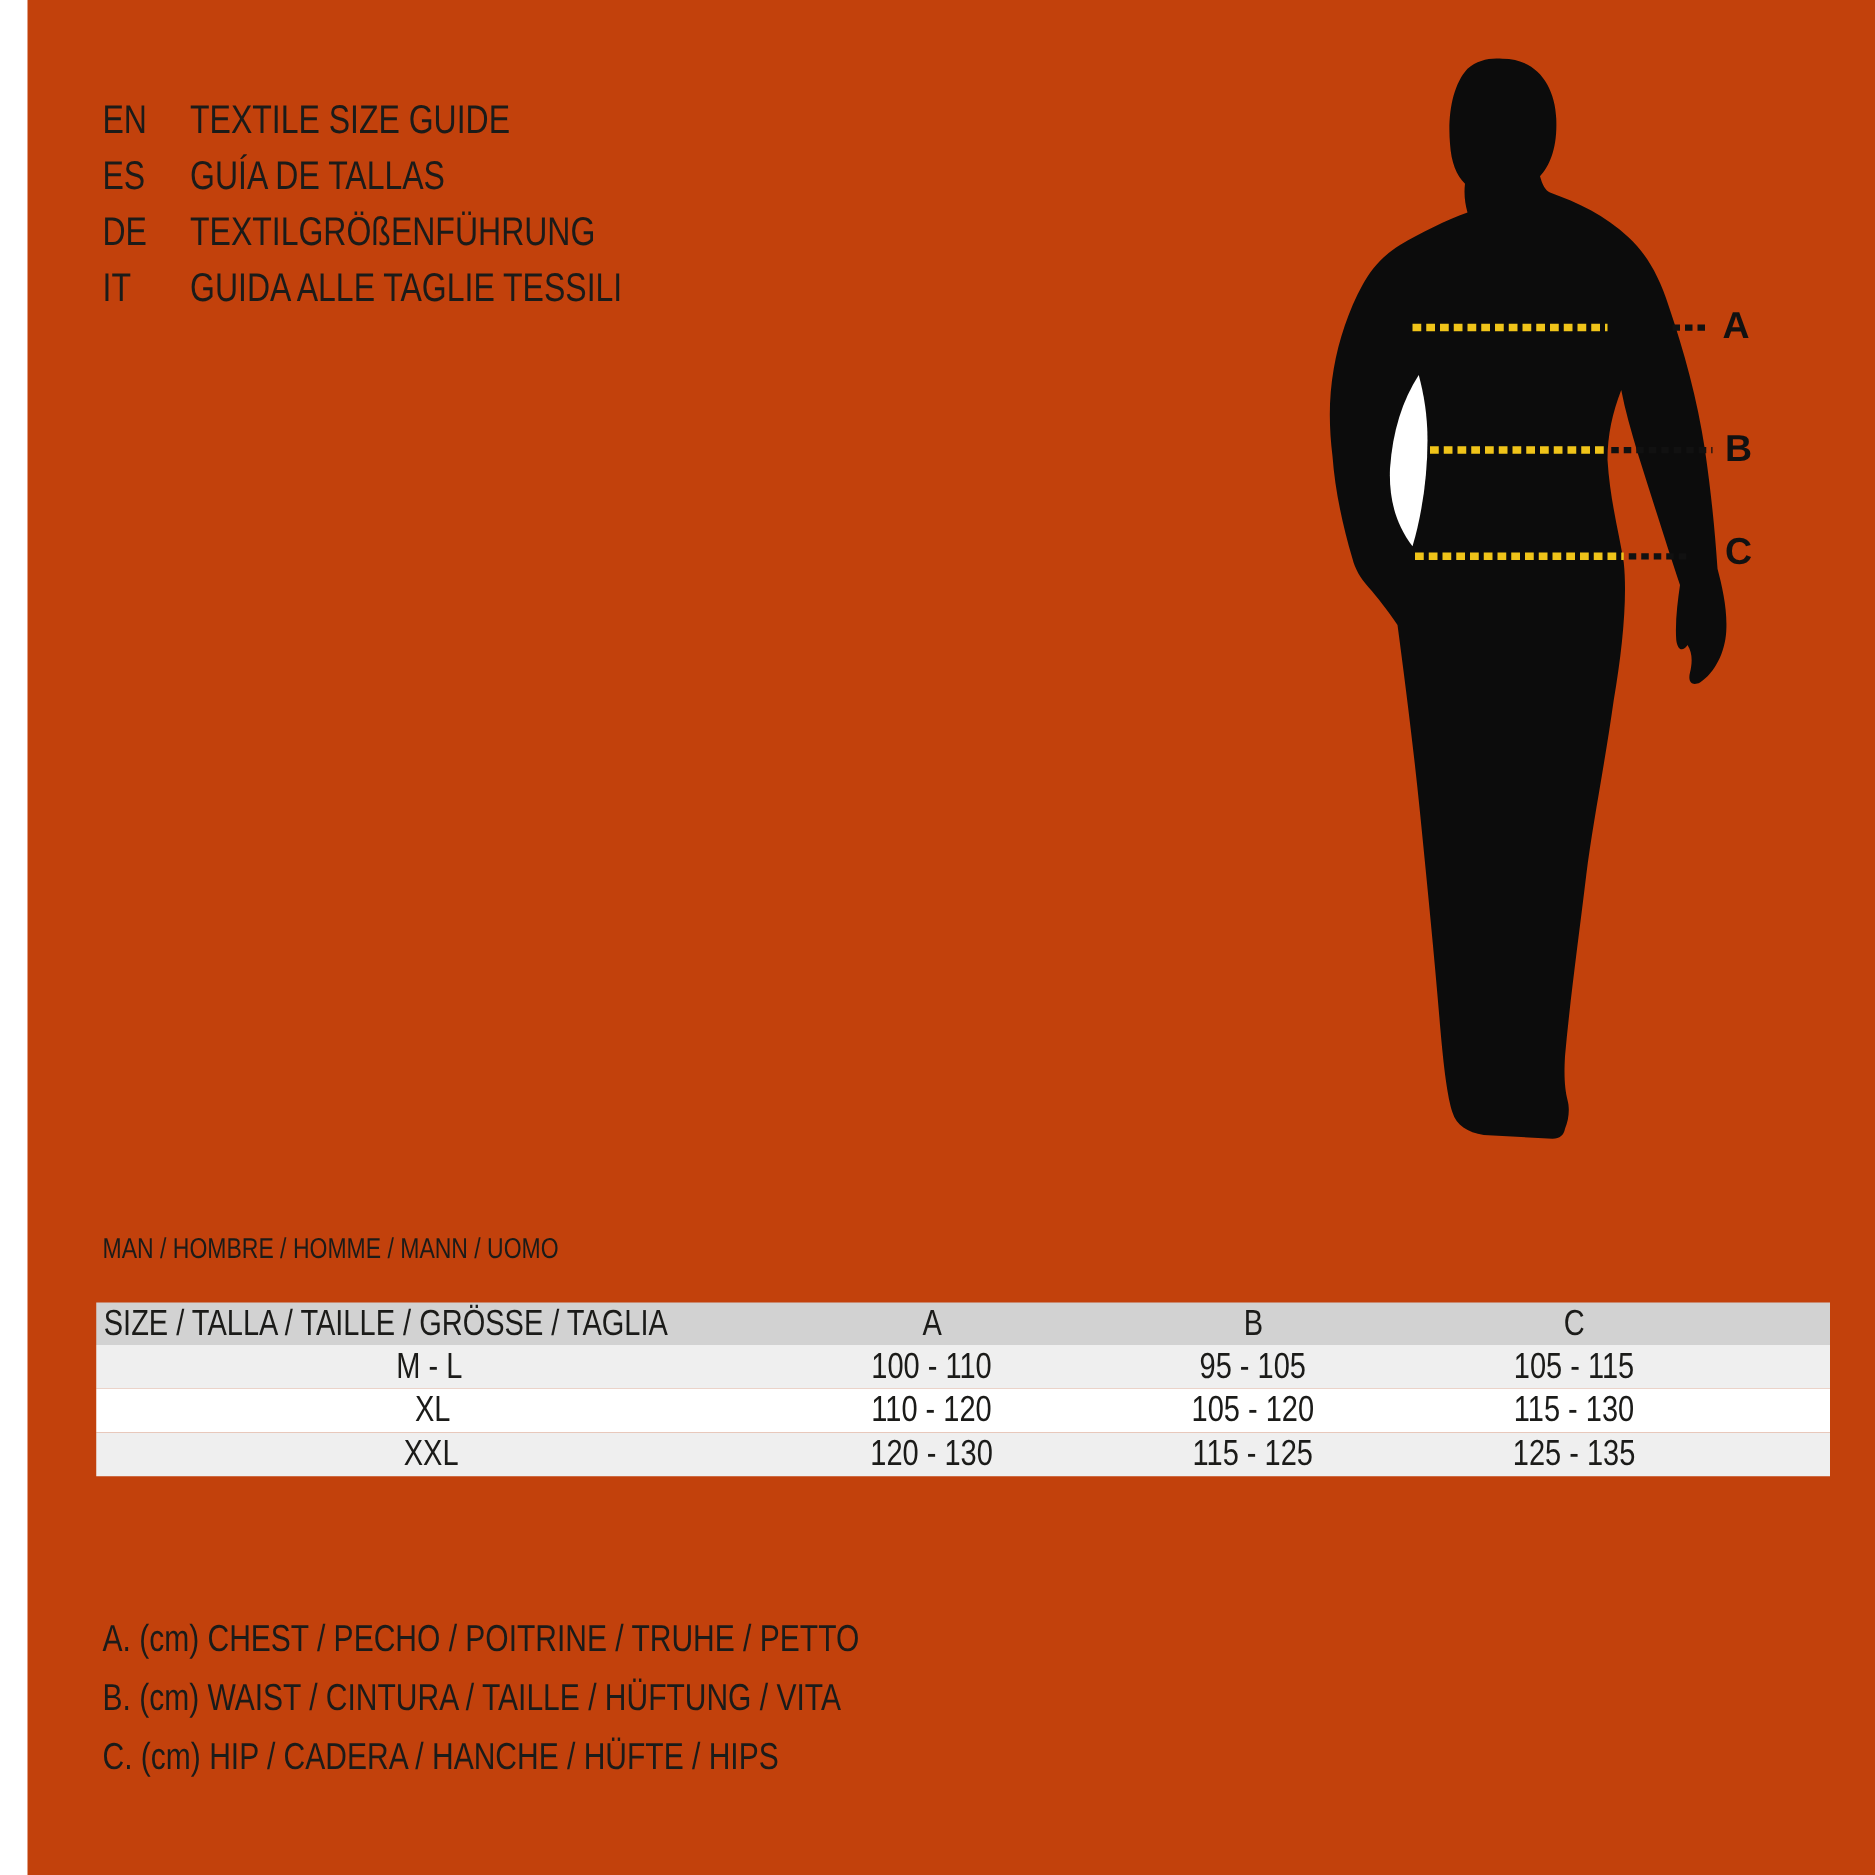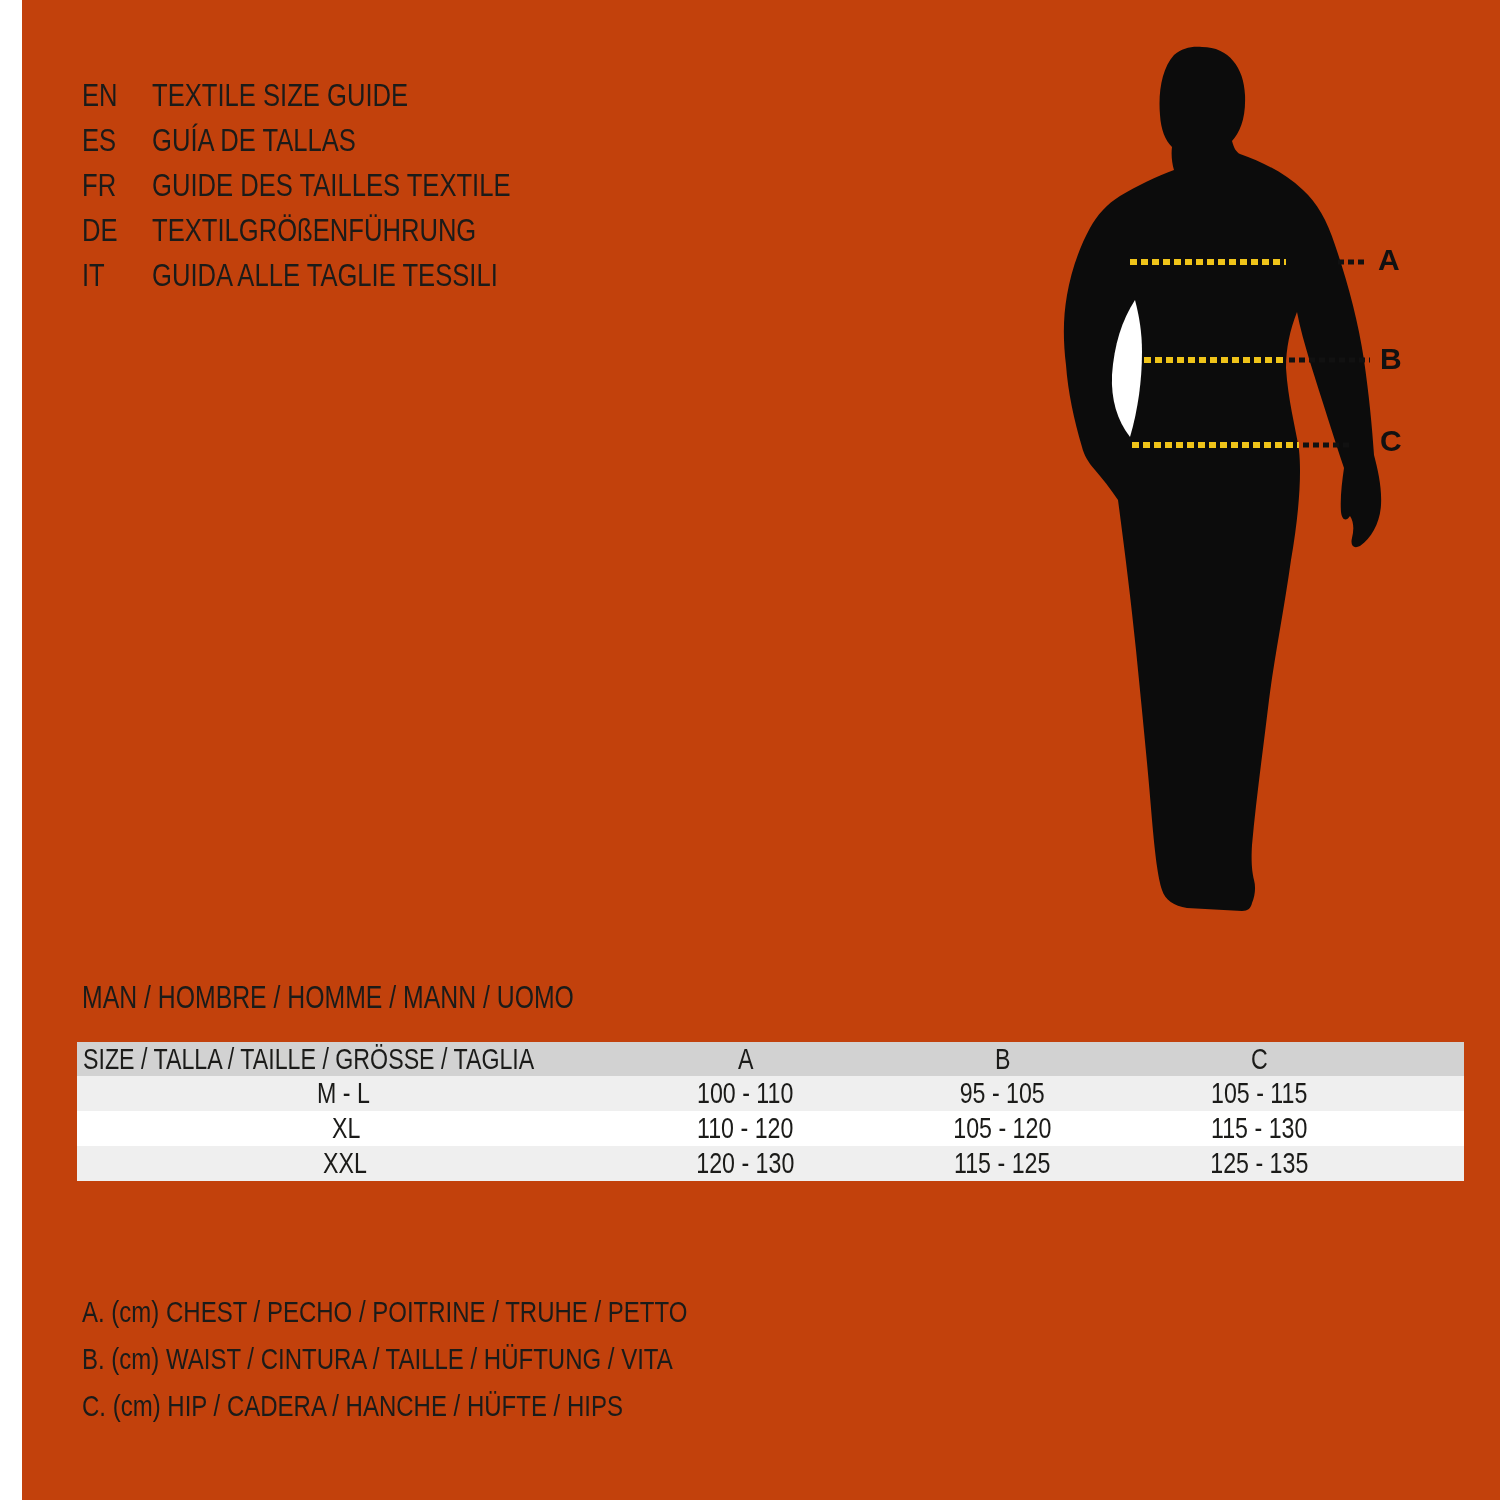--- a/index.html
+++ b/index.html
@@ -8,21 +8,21 @@
   .cnd{display:inline-block;transform:scaleX(0.8);transform-origin:0 50%;white-space:nowrap;}
   .cnd-c{display:inline-block;transform:scaleX(0.8);transform-origin:50% 50%;white-space:nowrap;}
 
   
   .langs{position:absolute;left:60px;top:73px;font-size:32px;line-height:45px;}
   .lang-row{display:flex;}
   .lang-code{width:70px;flex:0 0 70px;}
 
   
   .costumes{position:absolute;left:60px;top:336px;font-size:35px;font-weight:700;line-height:40px;}
-  .man-heading{position:absolute;left:60px;top:980px;font-size:31px;line-height:36px;}
+  .man-heading{position:absolute;left:60px;top:980px;font-size:23px;line-height:36px;}
 
   
   .figure-wrap{position:absolute;left:1030px;top:35px;width:360px;height:890px;}
 
   
   .size-table{position:absolute;left:55px;top:1042px;width:1387px;font-size:29px;}
   .t-row{display:flex;align-items:center;height:35px;}
   .t-row.header{height:34px;}
   .cell-size{width:540px;flex:0 0 540px;padding-left:6px;box-sizing:border-box;text-align:center;}
   .cell-val{width:257px;flex:0 0 257px;text-align:center;}
@@ -36,24 +36,20 @@
 <div class="page">
 
   <div class="langs">
     <div class="lang-row">
       <span class="lang-code"><span class="cnd">EN</span></span>
       <span class="cnd">TEXTILE SIZE GUIDE</span>
     </div>
     <div class="lang-row">
       <span class="lang-code"><span class="cnd">ES</span></span>
       <span class="cnd">GUÍA DE TALLAS</span>
-    </div>
-    <div class="lang-row">
-      <span class="lang-code"><span class="cnd">FR</span></span>
-      <span class="cnd">GUIDE DES TAILLES TEXTILE</span>
     </div>
     <div class="lang-row">
       <span class="lang-code"><span class="cnd">DE</span></span>
       <span class="cnd">TEXTILGRÖßENFÜHRUNG</span>
     </div>
     <div class="lang-row">
       <span class="lang-code"><span class="cnd">IT</span></span>
       <span class="cnd">GUIDA ALLE TAGLIE TESSILI</span>
     </div>
   </div>

